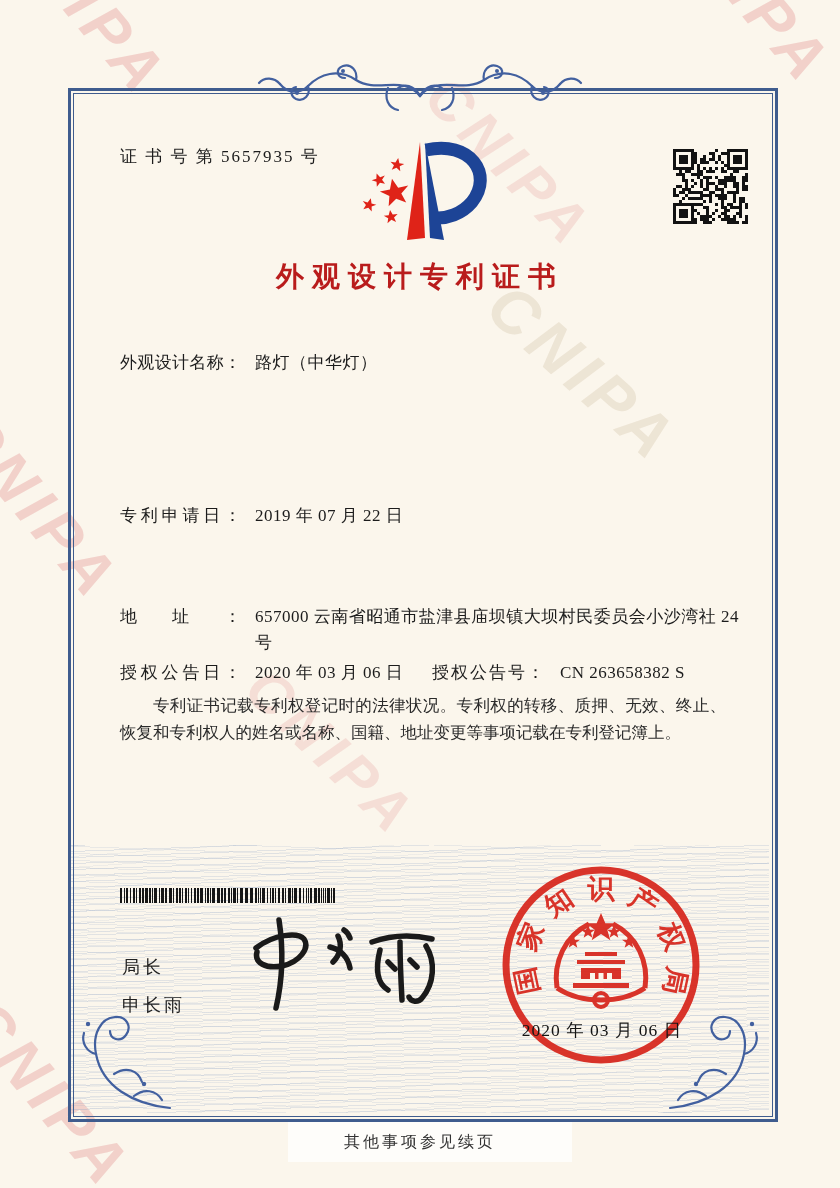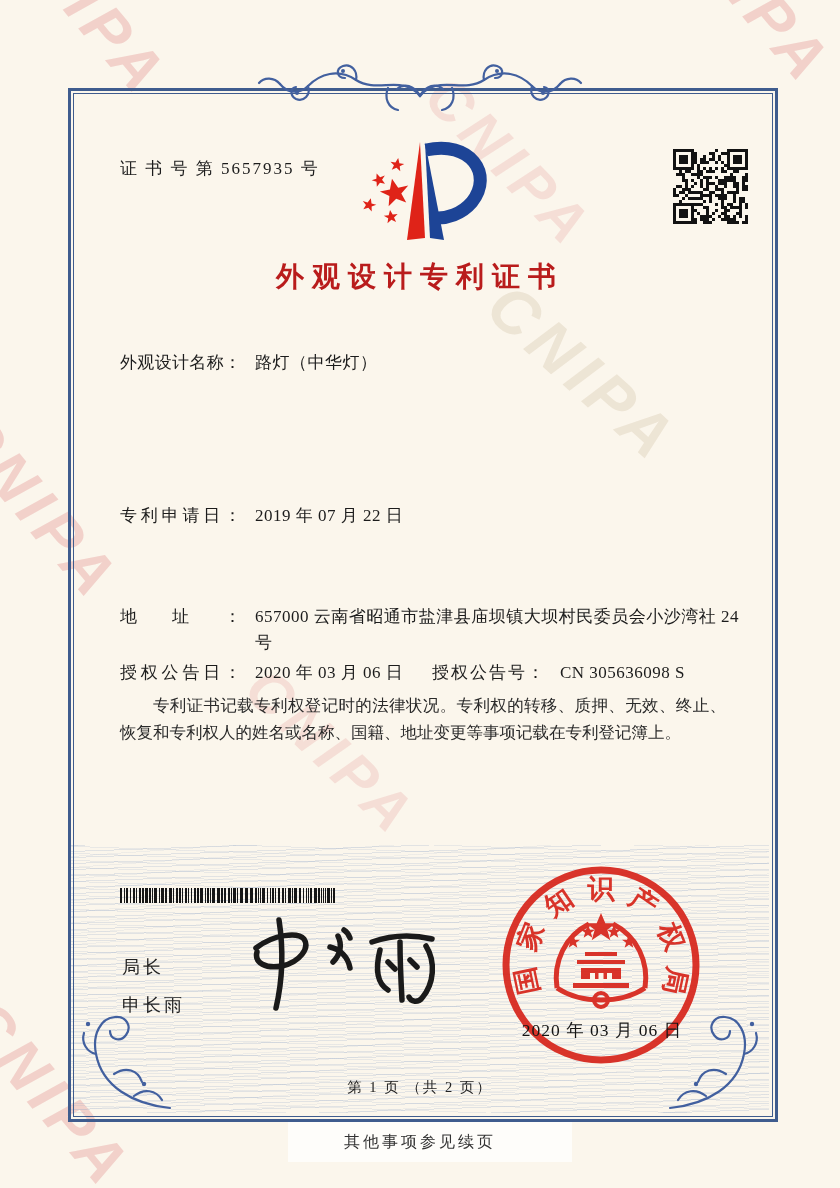--- a/index.html
+++ b/index.html
@@ -14,21 +14,21 @@
   
   .frame{position:absolute;left:68px;top:88px;width:704px;height:1028px;border:3px solid #3f5c8e;}
   .frame-inner{position:absolute;left:2px;top:2px;right:2px;bottom:2px;border:1px solid #3f5c8e;}
   .guilloche{position:absolute;left:71px;top:845px;width:698px;height:268px;
     background:
       repeating-linear-gradient(178deg, rgba(148,168,200,.25) 0 1px, transparent 1px 6px),
       repeating-linear-gradient(2deg, rgba(148,168,200,.18) 0 1px, transparent 1px 7px),
       repeating-linear-gradient(176deg, rgba(148,168,200,.12) 0 1px, transparent 1px 11px);}
   .ornament{position:absolute;pointer-events:none;}
   
-  .cert-no{position:absolute;left:120px;top:145px;font-size:17px;letter-spacing:2px;margin-top:12px;}
+  .cert-no{position:absolute;left:120px;top:145px;font-size:17px;letter-spacing:2px;}
   .logo{position:absolute;left:348px;top:134px;}
   .qr{position:absolute;left:673px;top:149px;width:75px;height:75px;}
   .title{position:absolute;left:0;top:258px;width:840px;text-align:center;
          font-size:28px;font-weight:bold;letter-spacing:8px;color:#b91c1c;}
   
   .frow{position:absolute;left:120px;font-size:17px;line-height:26px;}
   .flabel{display:inline-block;width:121px;text-align:justify;text-align-last:justify;vertical-align:top;}
   .fvalue{display:inline-block;margin-left:14px;letter-spacing:.5px;vertical-align:top;}
   .fvalue.wrapw{width:486px;}
   .flabel2{letter-spacing:2px;}
@@ -458,21 +458,21 @@
   <div class="frow" style="top:503px;">
     <span class="flabel">专利申请日：</span><span class="fvalue">2019 年 07 月 22 日</span>
   </div>
   <div class="frow" style="top:604px;">
     <span class="flabel">地址：</span><span class="fvalue wrapw">657000 云南省昭通市盐津县庙坝镇大坝村民委员会小沙湾社 24 号</span>
   </div>
   <div class="frow" style="top:660px;">
     <span class="flabel">授权公告日：</span><span class="fvalue">2020 年 03 月 06 日</span>
   </div>
   <div class="frow" style="top:660px;left:432px;">
-    <span class="flabel2">授权公告号：</span><span class="fvalue">CN 305636098 S</span>
+    <span class="flabel2">授权公告号：</span><span class="fvalue">CN 263658382 S</span>
   </div>
 
   <div class="bodytext">
     <p>专利证书记载专利权登记时的法律状况。专利权的转移、质押、无效、终止、恢复和专利权人的姓名或名称、国籍、地址变更等事项记载在专利登记簿上。</p>
   </div>
 
   <div class="barcode"><i style="width:2px;margin-right:2px"></i><i style="width:1px;margin-right:1px"></i><i style="width:2px;margin-right:2px"></i><i style="width:1px;margin-right:2px"></i><i style="width:2px;margin-right:1px"></i><i style="width:1px;margin-right:2px"></i><i style="width:2px;margin-right:1px"></i><i style="width:2px;margin-right:1px"></i><i style="width:3px;margin-right:1px"></i><i style="width:2px;margin-right:1px"></i><i style="width:1px;margin-right:1px"></i><i style="width:3px;margin-right:2px"></i><i style="width:1px;margin-right:1px"></i><i style="width:3px;margin-right:1px"></i><i style="width:2px;margin-right:2px"></i><i style="width:3px;margin-right:1px"></i><i style="width:1px;margin-right:2px"></i><i style="width:2px;margin-right:1px"></i><i style="width:2px;margin-right:1px"></i><i style="width:1px;margin-right:2px"></i><i style="width:2px;margin-right:1px"></i><i style="width:1px;margin-right:2px"></i><i style="width:1px;margin-right:2px"></i><i style="width:2px;margin-right:1px"></i><i style="width:2px;margin-right:1px"></i><i style="width:3px;margin-right:2px"></i><i style="width:1px;margin-right:1px"></i><i style="width:2px;margin-right:1px"></i><i style="width:1px;margin-right:1px"></i><i style="width:3px;margin-right:2px"></i><i style="width:3px;margin-right:1px"></i><i style="width:2px;margin-right:1px"></i><i style="width:2px;margin-right:2px"></i><i style="width:2px;margin-right:1px"></i><i style="width:1px;margin-right:1px"></i><i style="width:3px;margin-right:1px"></i><i style="width:1px;margin-right:2px"></i><i style="width:3px;margin-right:2px"></i><i style="width:3px;margin-right:2px"></i><i style="width:3px;margin-right:2px"></i><i style="width:2px;margin-right:1px"></i><i style="width:1px;margin-right:1px"></i><i style="width:1px;margin-right:1px"></i><i style="width:3px;margin-right:2px"></i><i style="width:1px;margin-right:2px"></i><i style="width:1px;margin-right:1px"></i><i style="width:2px;margin-right:1px"></i><i style="width:1px;margin-right:2px"></i><i style="width:2px;margin-right:2px"></i><i style="width:2px;margin-right:1px"></i><i style="width:1px;margin-right:2px"></i><i style="width:3px;margin-right:1px"></i><i style="width:1px;margin-right:1px"></i><i style="width:3px;margin-right:2px"></i><i style="width:2px;margin-right:2px"></i><i style="width:1px;margin-right:2px"></i><i style="width:1px;margin-right:1px"></i><i style="width:1px;margin-right:1px"></i><i style="width:2px;margin-right:2px"></i><i style="width:3px;margin-right:1px"></i><i style="width:2px;margin-right:1px"></i><i style="width:1px;margin-right:1px"></i><i style="width:1px;margin-right:1px"></i><i style="width:1px;margin-right:1px"></i><i style="width:3px;margin-right:1px"></i><i style="width:1px;margin-right:1px"></i><i style="width:2px;margin-right:1px"></i></div>
 
   <div class="director">
     <div>局长</div>
@@ -520,17 +520,16 @@
       <rect x="6" y="-1" width="5" height="6" fill="#fbf6ec"></rect>
       <rect x="-28" y="9" width="56" height="5"></rect>
       <path d="M-44,14 C-48,-12 -36,-38 -12,-50" stroke="#d7281e" stroke-width="5" fill="none"></path>
       <path d="M44,14 C48,-12 36,-38 12,-50" stroke="#d7281e" stroke-width="5" fill="none"></path>
       <path d="M-44,14 C-20,30 20,30 44,14" stroke="#d7281e" stroke-width="5" fill="none"></path>
       <circle cx="0" cy="26" r="7" fill="none" stroke="#d7281e" stroke-width="4"></circle>
     </g>
   </svg>
   <div class="seal-date">2020 年 03 月 06 日</div>
 
-  <div class="pageinfo">第 1 页 （共 2 页）</div>
   <div class="noteband"></div>
   <div class="note">其他事项参见续页</div>
 
 </div>
 
 </body></html>

